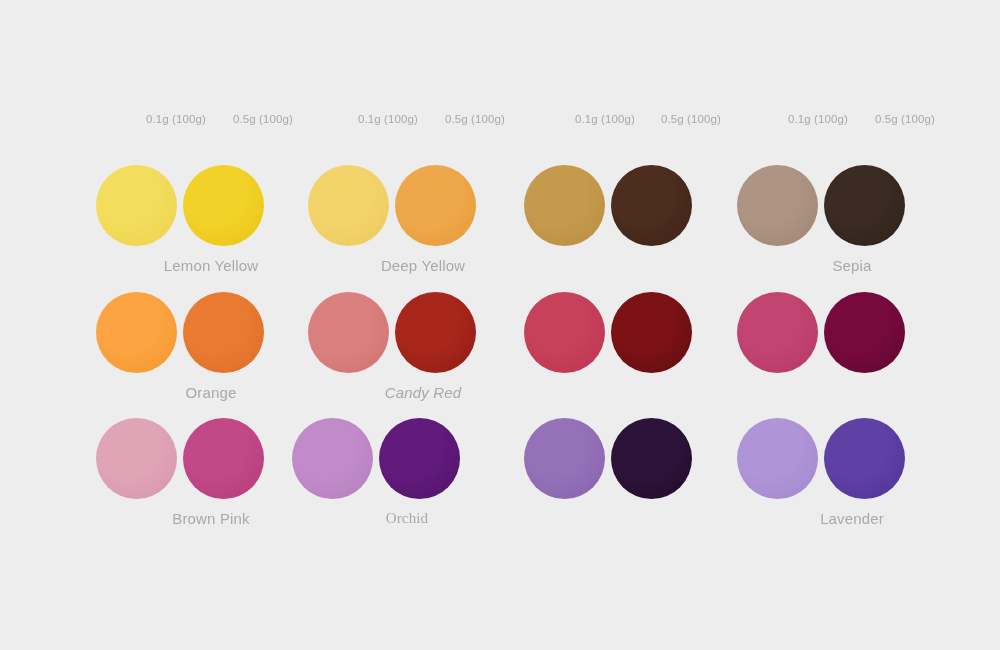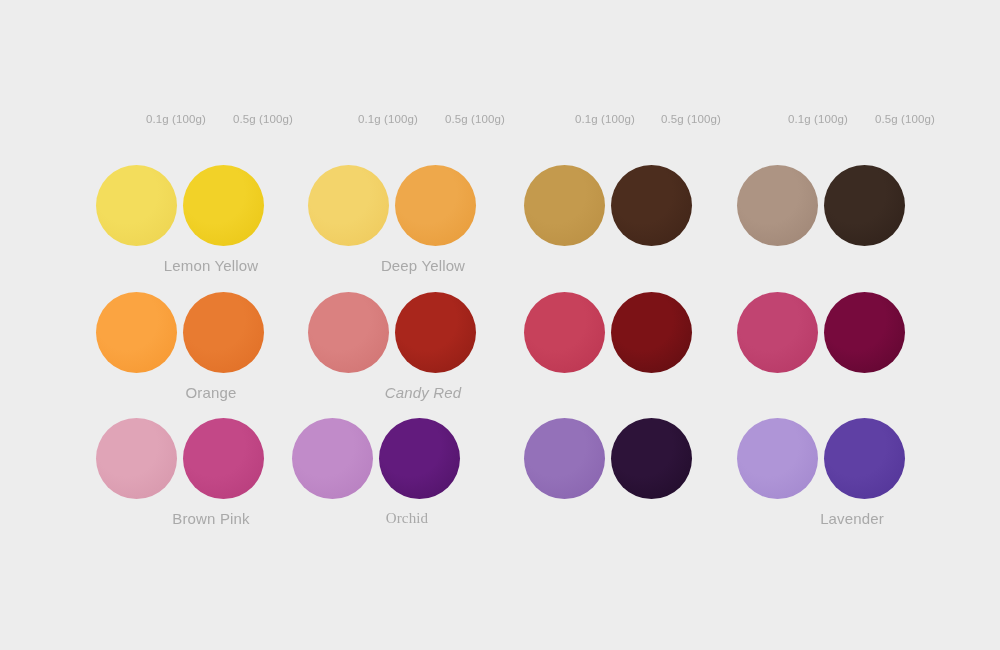--- a/index.html
+++ b/index.html
@@ -111,20 +111,21 @@
         <div class="swatch-pair">
           <div class="swatch left" title="Brown 0.1g (100g)" style="background: radial-gradient(circle at 38% 34%, rgb(196, 154, 77) 0%, rgb(196, 154, 77) 42%, rgb(185, 142, 66) 100%);"></div>
           <div class="swatch right" title="Brown 0.5g (100g)" style="background: radial-gradient(circle at 38% 34%, rgb(76, 45, 30) 0%, rgb(76, 45, 30) 42%, rgb(62, 35, 23) 100%);"></div>
         </div>
       </div>
       <div class="group" style="left: 737px; top: 165px;">
         <div class="swatch-pair">
           <div class="swatch left" title="Sepia 0.1g (100g)" style="background: radial-gradient(circle at 38% 34%, rgb(173, 148, 131) 0%, rgb(173, 148, 131) 42%, rgb(157, 132, 116) 100%);"></div>
           <div class="swatch right" title="Sepia 0.5g (100g)" style="background: radial-gradient(circle at 38% 34%, rgb(59, 43, 34) 0%, rgb(59, 43, 34) 42%, rgb(46, 32, 25) 100%);"></div>
         </div>
+        <div class="group-label">Sepia</div>
       </div>
       <div class="group" style="left: 96px; top: 292px;">
         <div class="swatch-pair">
           <div class="swatch left" title="Orange 0.1g (100g)" style="background: radial-gradient(circle at 38% 34%, rgb(251, 164, 65) 0%, rgb(251, 164, 65) 42%, rgb(245, 150, 47) 100%);"></div>
           <div class="swatch right" title="Orange 0.5g (100g)" style="background: radial-gradient(circle at 38% 34%, rgb(232, 123, 49) 0%, rgb(232, 123, 49) 42%, rgb(223, 109, 37) 100%);"></div>
         </div>
         <div class="group-label">Orange</div>
       </div>
       <div class="group" style="left: 308px; top: 292px; font-style: italic;">
         <div class="swatch-pair">

